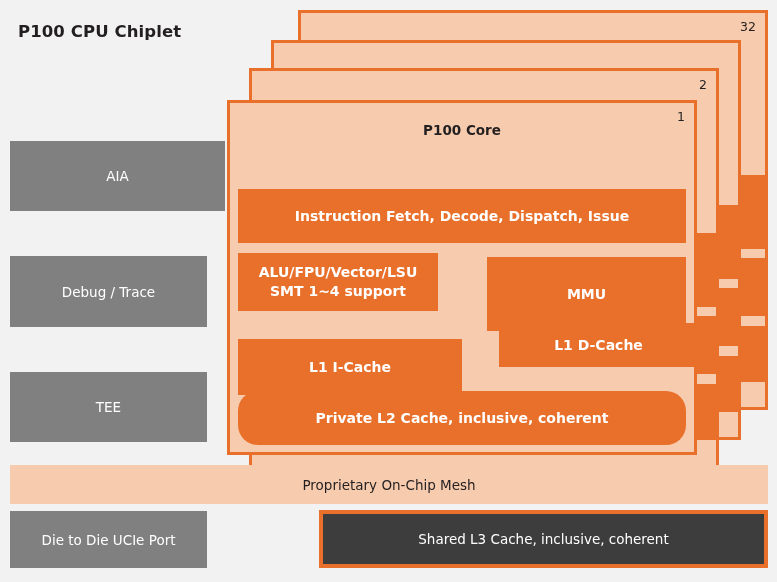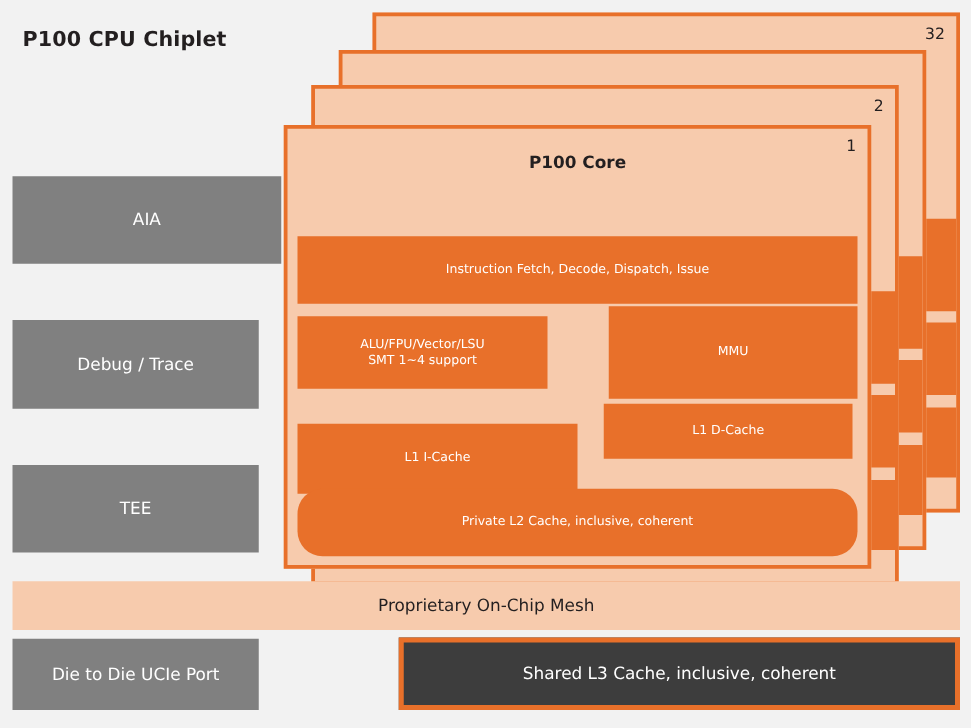--- a/index.html
+++ b/index.html
@@ -89,22 +89,23 @@
     line-height: 1.42;
     color: #231f20;
   }
   .orange-block {
     background: #e8702a;
     color: #ffffff;
     display: flex;
     align-items: center;
     justify-content: center;
     text-align: center;
-    font-size: 10px;
+    font-size: 14px;
     line-height: 1.35;
+    font-weight: bold;
   }
 
   
   .mesh-bar {
     background: #f7cbad;
     display: flex;
     align-items: center;
     justify-content: center;
     font-size: 13.5px;
     color: #231f20;
@@ -160,25 +161,25 @@
       <div>P100 Core</div>
     </div>
 
     <div class="abs orange-block" style="left:8px; top:86px; width:448px; height:54px;">Instruction Fetch, Decode, Dispatch, Issue</div>
 
     <div class="abs orange-block" style="left:8px; top:150px; width:200px; height:58px; flex-direction:column;">
       <span>ALU/FPU/Vector/LSU</span>
       <span>SMT 1~4 support</span>
     </div>
 
-    <div class="abs orange-block" style="left:257px; top:142px; width:199px; height:74px;">MMU</div>
+    <div class="abs orange-block" style="left:257px; top:154px; width:199px; height:74px;">MMU</div>
 
     <div class="abs orange-block" style="left:8px; top:236px; width:224px; height:56px;">L1 I-Cache</div>
 
-    <div class="abs orange-block" style="left:253px; top:220px; width:199px; height:44px;">L1 D-Cache</div>
+    <div class="abs orange-block" style="left:269px; top:220px; width:199px; height:44px;">L1 D-Cache</div>
 
     <div class="abs orange-block" style="left:8px; top:288px; width:448px; height:54px;border-radius:20px;">Private L2 Cache, inclusive, coherent</div>
   </div>
 
   <div class="abs grey-block" style="left:10px; top:141px; width:215px; height:70px;">AIA</div>
 
   <div class="abs grey-block" style="left:10px; top:256px; width:197px; height:71px;">Debug / Trace</div>
 
   <div class="abs grey-block" style="left:10px; top:372px; width:197px; height:70px;">TEE</div>
 

